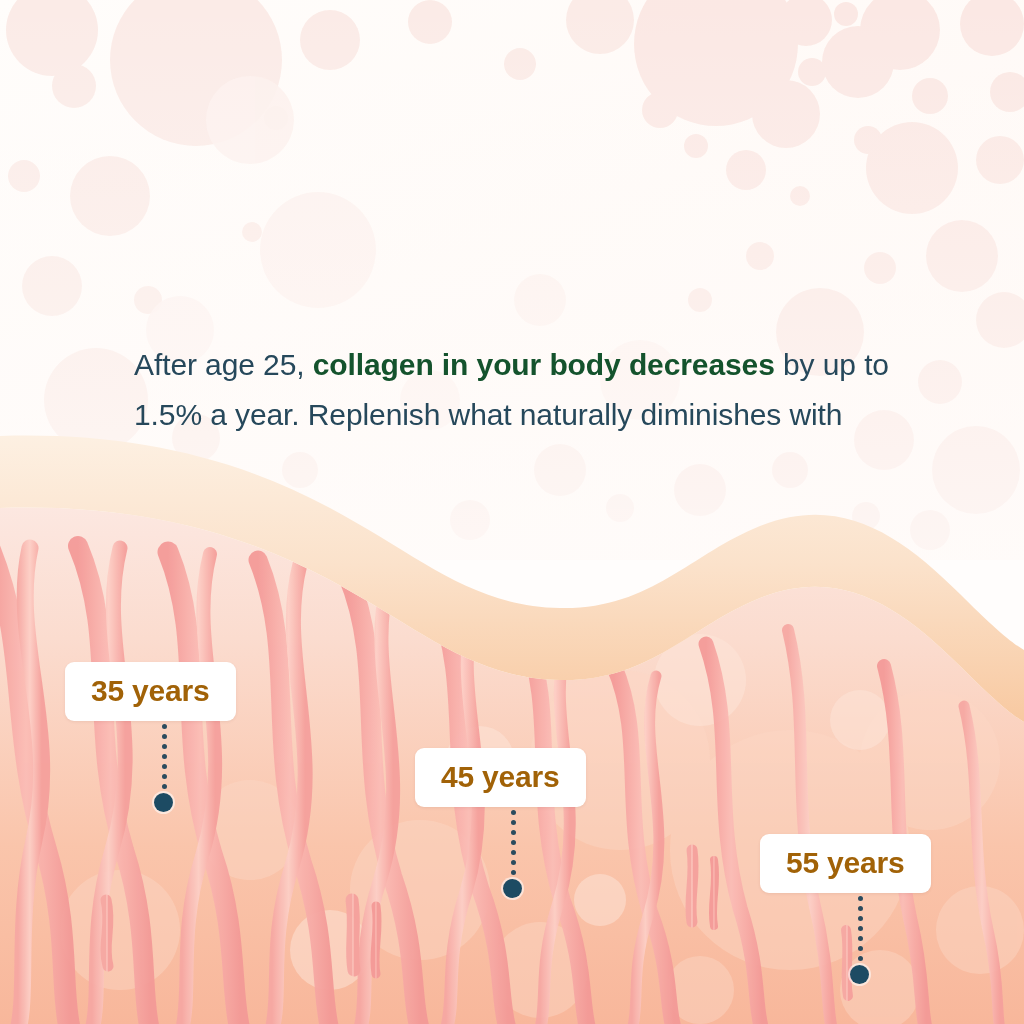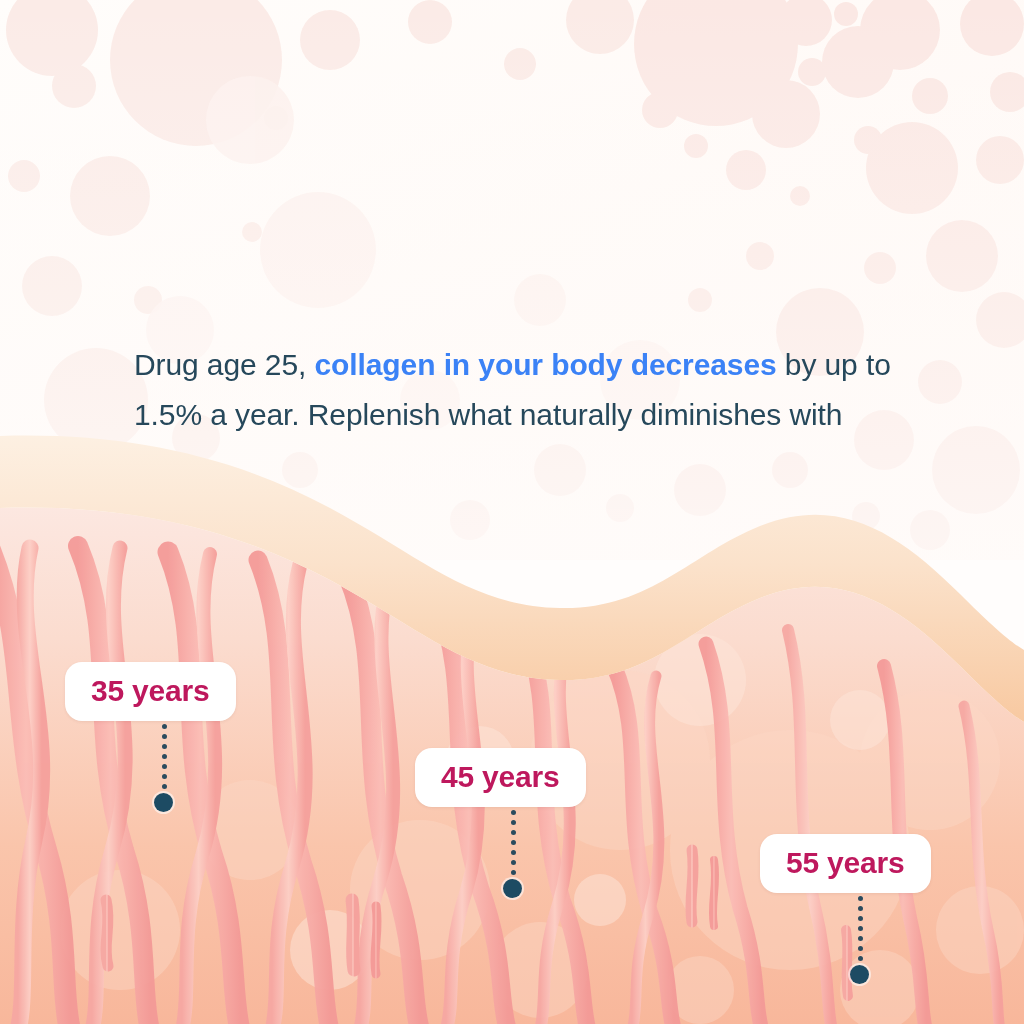--- a/index.html
+++ b/index.html
@@ -45,32 +45,32 @@
   
   #body-copy {
     position:absolute; left:134px; top:340px; width:760px;
     font-family:"Liberation Sans", sans-serif;
     font-size:30px;
     line-height:50px;
     font-weight:400;
     color:#26485b;
     letter-spacing:-0.1px;
   }
-  #body-copy b { font-weight:700; color:#3b82f6; }
+  #body-copy b { font-weight:700; color:#14532d; }
 
   
   .marker { position:absolute; }
   .marker-box {
     position:absolute; left:0; top:0;
     background:#ffffff;
-    border-radius:17px;
+    border-radius:9px;
     padding:14px 26px 15px 26px;
     font-size:30px;
     font-weight:700;
-    color:#be185d;
+    color:#a16207;
     letter-spacing:-0.2px;
     white-space:nowrap;
     box-shadow:0 1px 3px rgba(120,70,60,0.10);
     line-height:1;
   }
   .marker-line {
     position:absolute;
     width:0; border-left:5px dotted #2b4b5e;
   }
   .marker-dot {
@@ -170,21 +170,21 @@
         <linearGradient id="bubbleFade" x1="0" y1="0" x2="0" y2="1">
           <stop offset="0%" stop-color="#fffdfc" stop-opacity="0"></stop>
           <stop offset="55%" stop-color="#fffdfc" stop-opacity="0.35"></stop>
           <stop offset="100%" stop-color="#fffdfc" stop-opacity="0.65"></stop>
         </linearGradient>
       </defs>
     </svg>
   </div>
 
 
-  <p id="body-copy"><span>Drug age 25, </span><b>collagen in your body decreases</b><span> by up to 1.5% a year. Replenish what naturally diminishes with age.</span></p>
+  <p id="body-copy"><span>After age 25, </span><b>collagen in your body decreases</b><span> by up to 1.5% a year. Replenish what naturally diminishes with age.</span></p>
 
   <div id="skin-layer">
     <svg id="skin-svg" width="1024" height="594" viewBox="0 0 1024 594">
       <defs>
 
         <linearGradient id="dermisGrad" x1="0" y1="0" x2="0" y2="1">
           <stop offset="0%" stop-color="#fdeeeb"></stop>
           <stop offset="35%" stop-color="#fbdccf"></stop>
           <stop offset="70%" stop-color="#fac5ab"></stop>
           <stop offset="100%" stop-color="#f8b79b"></stop>

